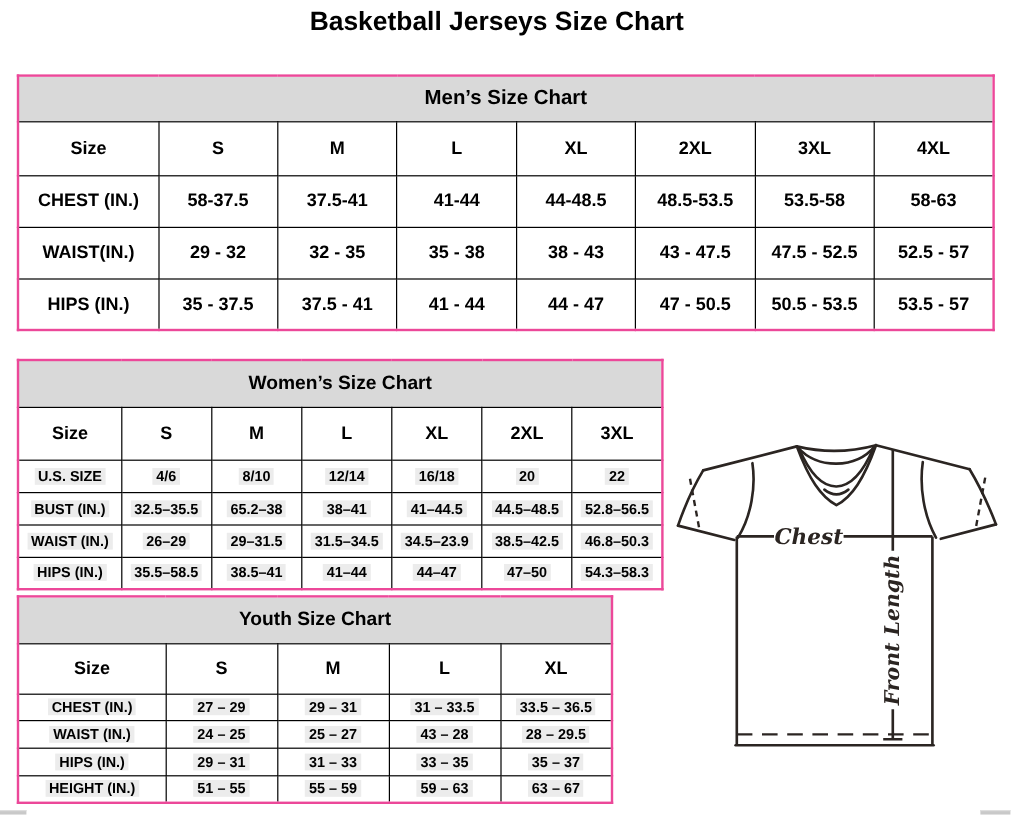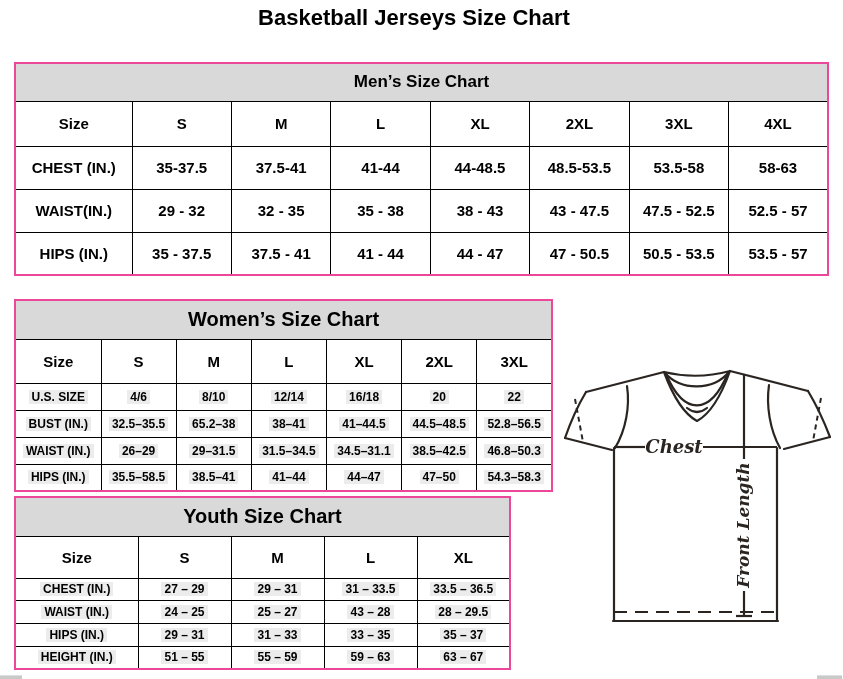--- a/index.html
+++ b/index.html
@@ -21,21 +21,21 @@
   }
   .band-row{height:38px;}
   .band-cell{background:#d9d9d9;font-size:17px;}
   
   #men-table{left:14px;top:62px;width:815px;}
   #men-table .cols-row{height:45px;}
   #men-table .cols-row th{font-size:15px;}
   #men-table tbody tr{height:43px;}
   #men-table tbody th,#men-table tbody td{font-size:15px;}
   
-  table.compact .band-cell{font-size:20px;}
+  table.compact .band-cell{font-size:16px;}
   table.compact .cols-row th{font-size:15px;}
   table.compact tbody tr{height:27px;}
   table.compact tbody th,table.compact tbody td{font-size:12px;}
   table.compact tbody .hl{background:#ececec;padding:0 3px;}
   #women-table{left:14px;top:299px;width:539px;}
   #women-table .band-row{height:39px;}
   #women-table .cols-row{height:44px;}
   #youth-table{left:14px;top:496px;width:497px;}
   #youth-table .band-row{height:39px;}
   #youth-table .cols-row{height:42px;}
@@ -80,21 +80,21 @@
           <th>L</th>
           <th>XL</th>
           <th>2XL</th>
           <th>3XL</th>
           <th>4XL</th>
         </tr>
     </thead>
     <tbody>
         <tr>
           <th><span class="hl">CHEST (IN.)</span></th>
-          <td><span class="hl">35-37.5</span></td>
+          <td><span class="hl">58-37.5</span></td>
           <td><span class="hl">37.5-41</span></td>
           <td><span class="hl">41-44</span></td>
           <td><span class="hl">44-48.5</span></td>
           <td><span class="hl">48.5-53.5</span></td>
           <td><span class="hl">53.5-58</span></td>
           <td><span class="hl">58-63</span></td>
         </tr>
         <tr>
           <th><span class="hl">WAIST(IN.)</span></th>
           <td><span class="hl">29 - 32</span></td>
@@ -159,21 +159,21 @@
           <td><span class="hl">38–41</span></td>
           <td><span class="hl">41–44.5</span></td>
           <td><span class="hl">44.5–48.5</span></td>
           <td><span class="hl">52.8–56.5</span></td>
         </tr>
         <tr>
           <th><span class="hl">WAIST (IN.)</span></th>
           <td><span class="hl">26–29</span></td>
           <td><span class="hl">29–31.5</span></td>
           <td><span class="hl">31.5–34.5</span></td>
-          <td><span class="hl">34.5–31.1</span></td>
+          <td><span class="hl">34.5–23.9</span></td>
           <td><span class="hl">38.5–42.5</span></td>
           <td><span class="hl">46.8–50.3</span></td>
         </tr>
         <tr>
           <th><span class="hl">HIPS (IN.)</span></th>
           <td><span class="hl">35.5–58.5</span></td>
           <td><span class="hl">38.5–41</span></td>
           <td><span class="hl">41–44</span></td>
           <td><span class="hl">44–47</span></td>
           <td><span class="hl">47–50</span></td>

